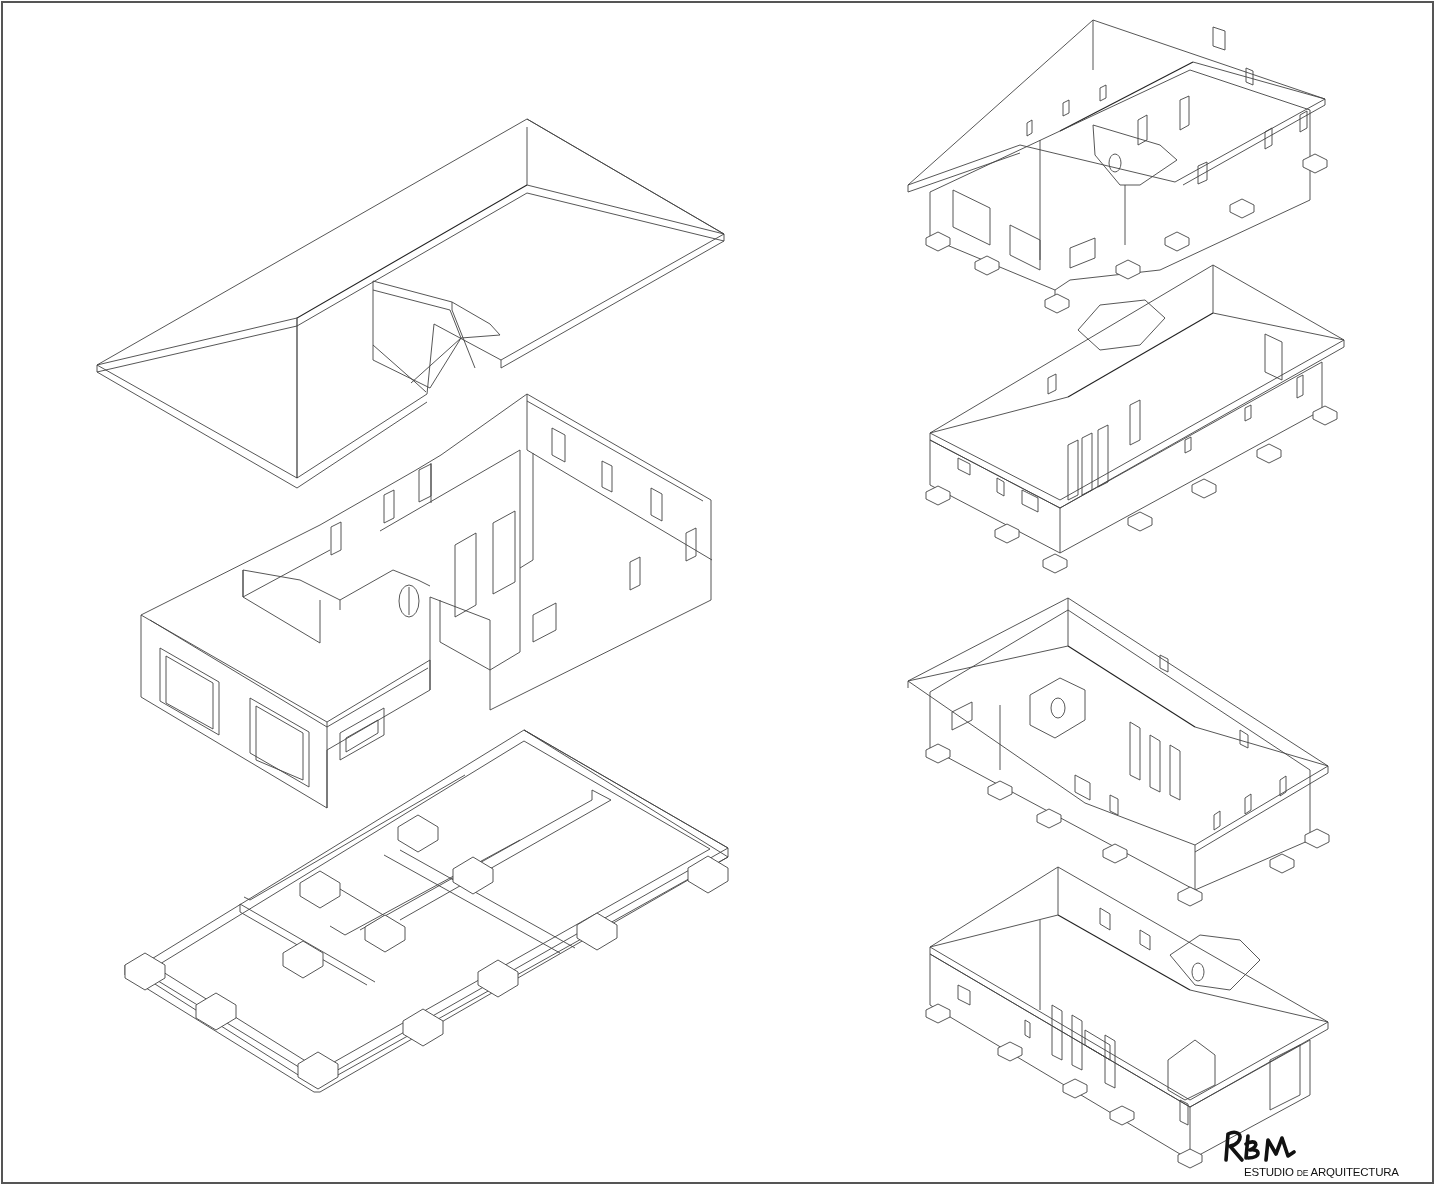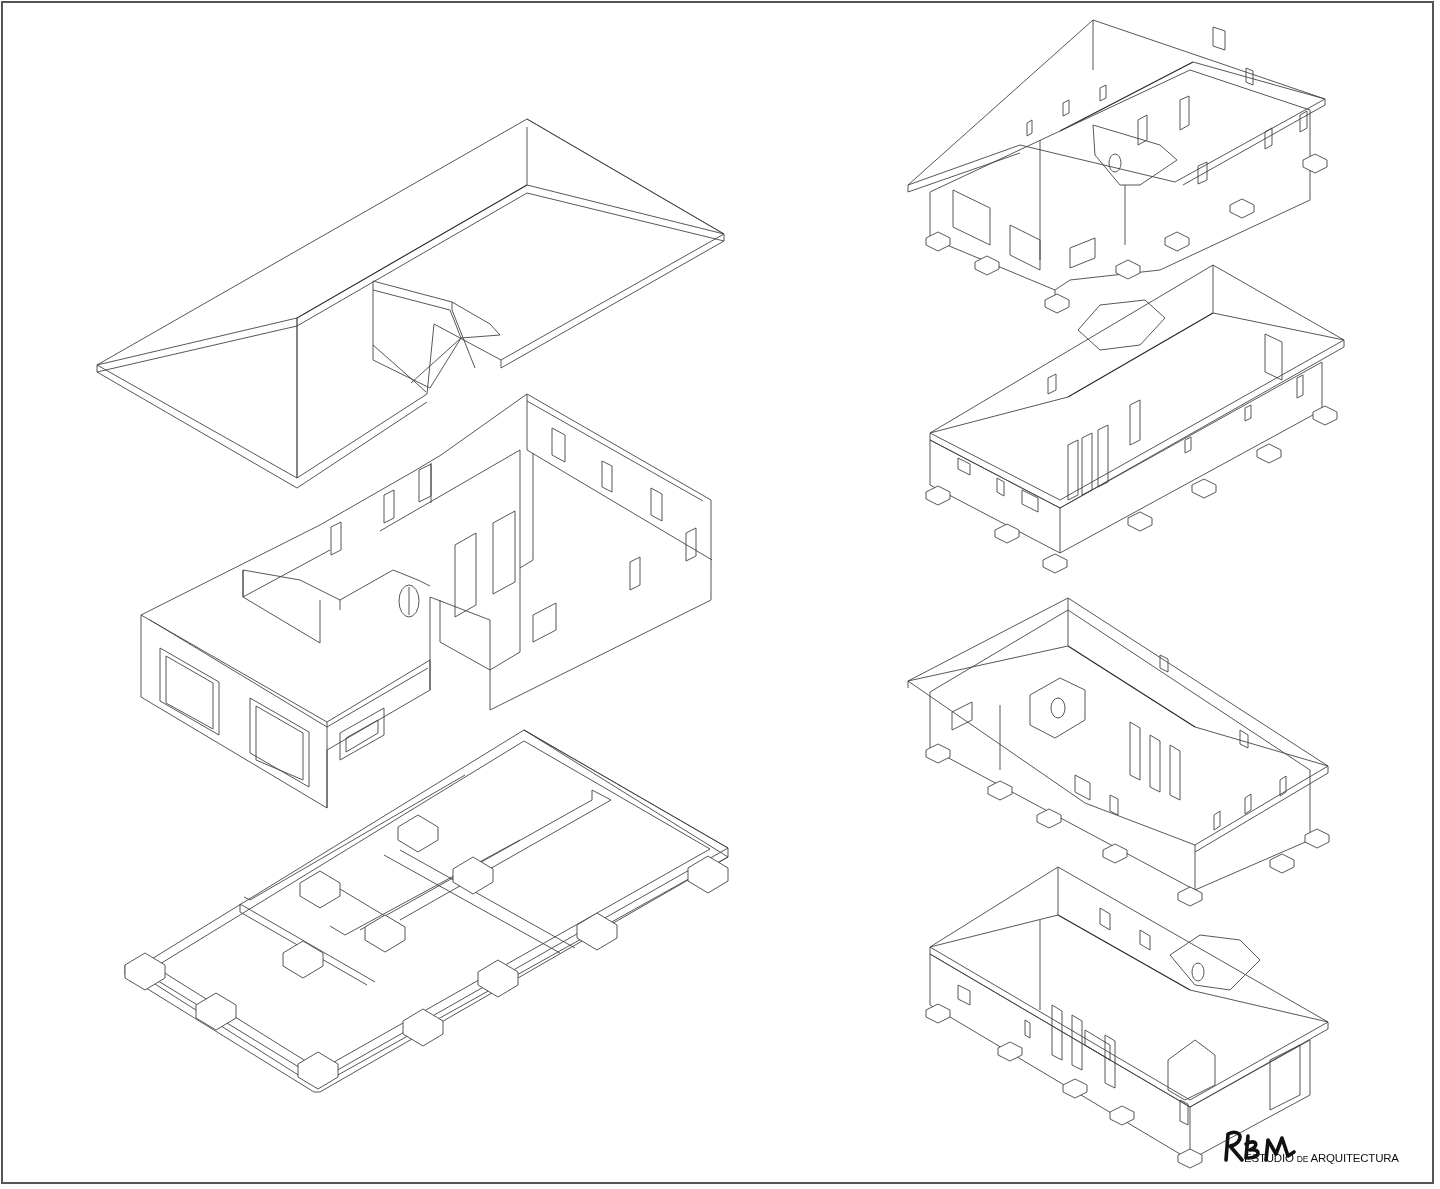--- a/index.html
+++ b/index.html
@@ -5,21 +5,21 @@
   html, body { margin: 0; padding: 0; background: #ffffff; }
   body { width: 1440px; height: 1189px; position: relative; overflow: hidden; font-family: "Liberation Sans", sans-serif; }
   .frame { position: absolute; left: 1px; top: 1px; width: 1433px; height: 1183px; border: 2px solid #555; box-sizing: border-box; background:#fff; }
   svg.drawing { position: absolute; left: 0; top: 0; }
   svg.drawing * { vector-effect: non-scaling-stroke; }
   .ln { fill: none; stroke: #444; stroke-width: 0.9; stroke-linejoin: round; }
   .ln-w { fill: #fff; stroke: #444; stroke-width: 0.9; stroke-linejoin: round; }
   .ln-d { fill: none; stroke: #222; stroke-width: 1.1; }
   .logo { position: absolute; left: 1222px; top: 1128px; width: 200px; height: 56px; }
   .logo-mark { position: absolute; left: 0; top: 0; width: 80px; height: 36px; }
-  .logo-sub { position: absolute; left: 22px; top: 24px; font-size: 11.5px; color: #111; letter-spacing: -0.2px; white-space: nowrap; }
+  .logo-sub { position: absolute; left: 22px; top: 38px; font-size: 11.5px; color: #111; letter-spacing: -0.2px; white-space: nowrap; }
   .logo-sub .sm { font-size: 8.5px; }
 </style>
 </head>
 <body>
 
 <div class="frame"></div>
 
 <svg class="drawing" width="1440" height="1189" viewBox="0 0 1440 1189">
 
   <g>

